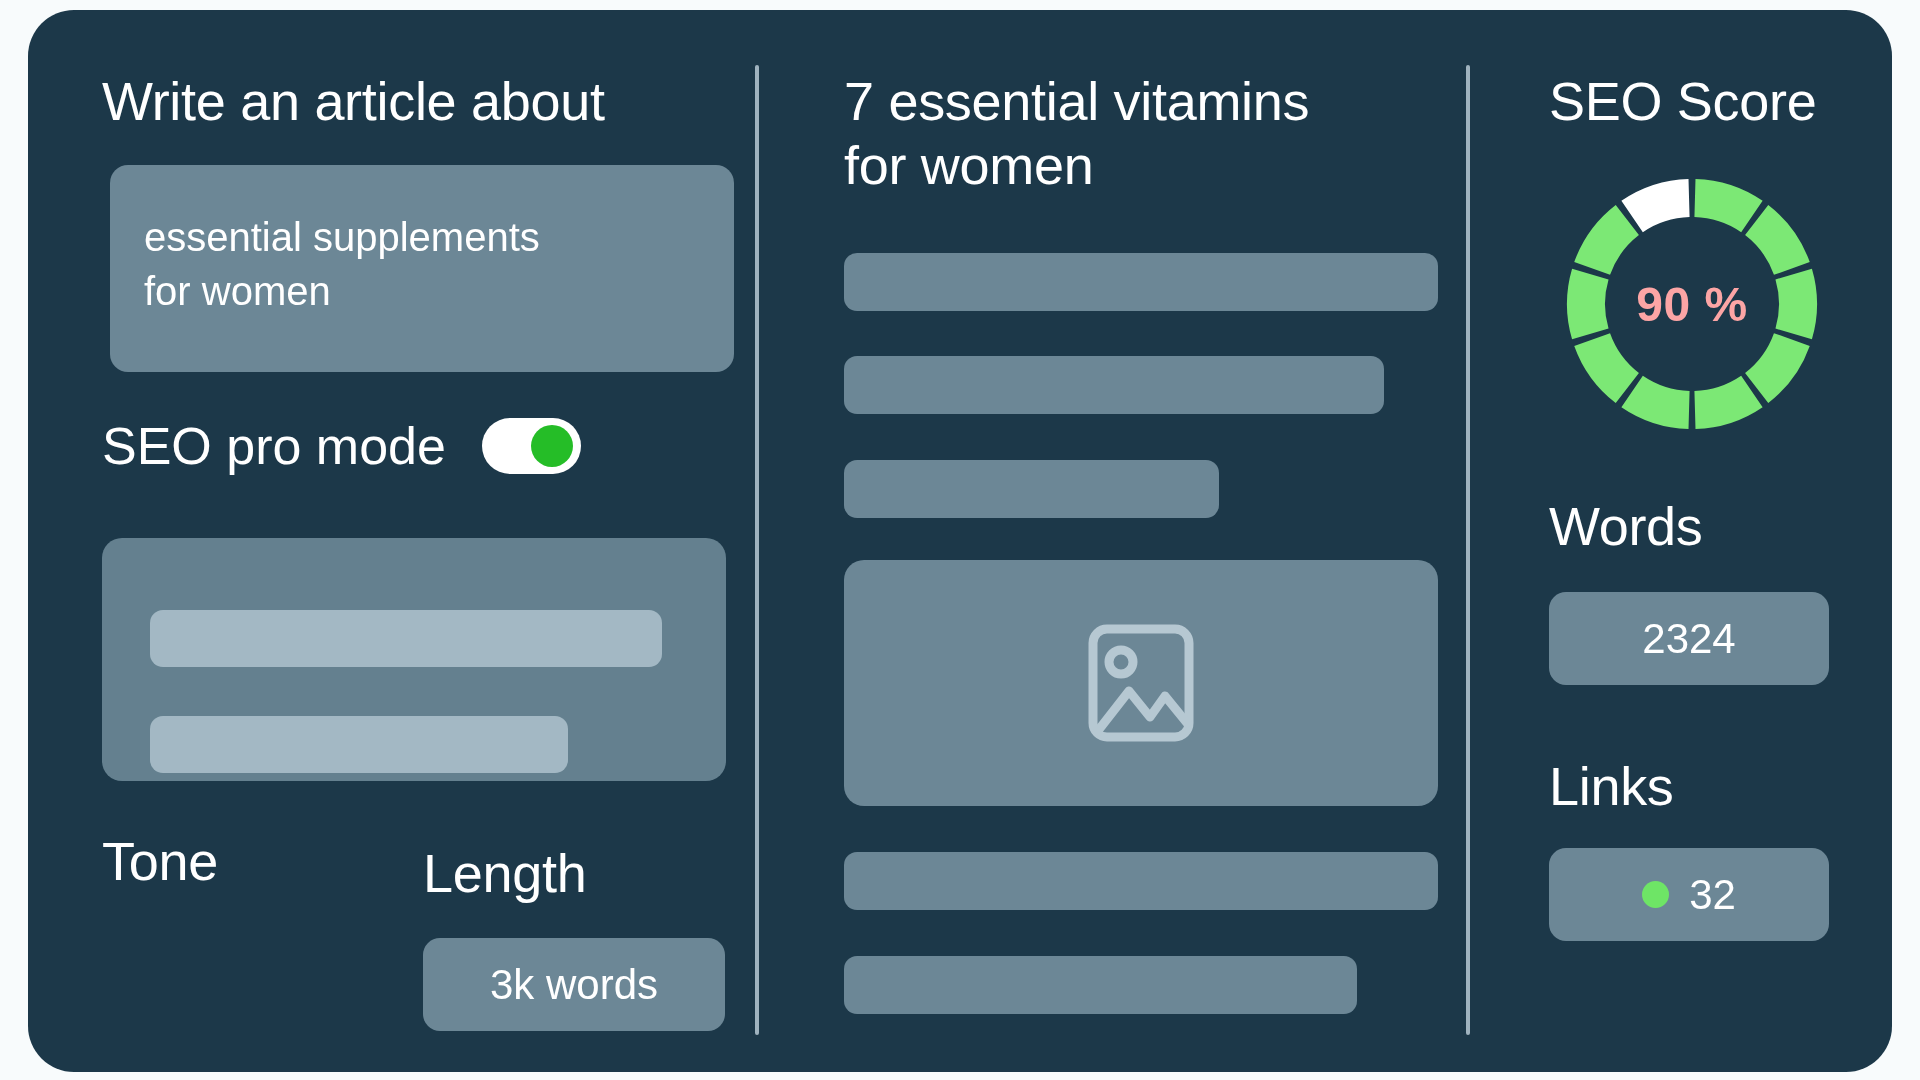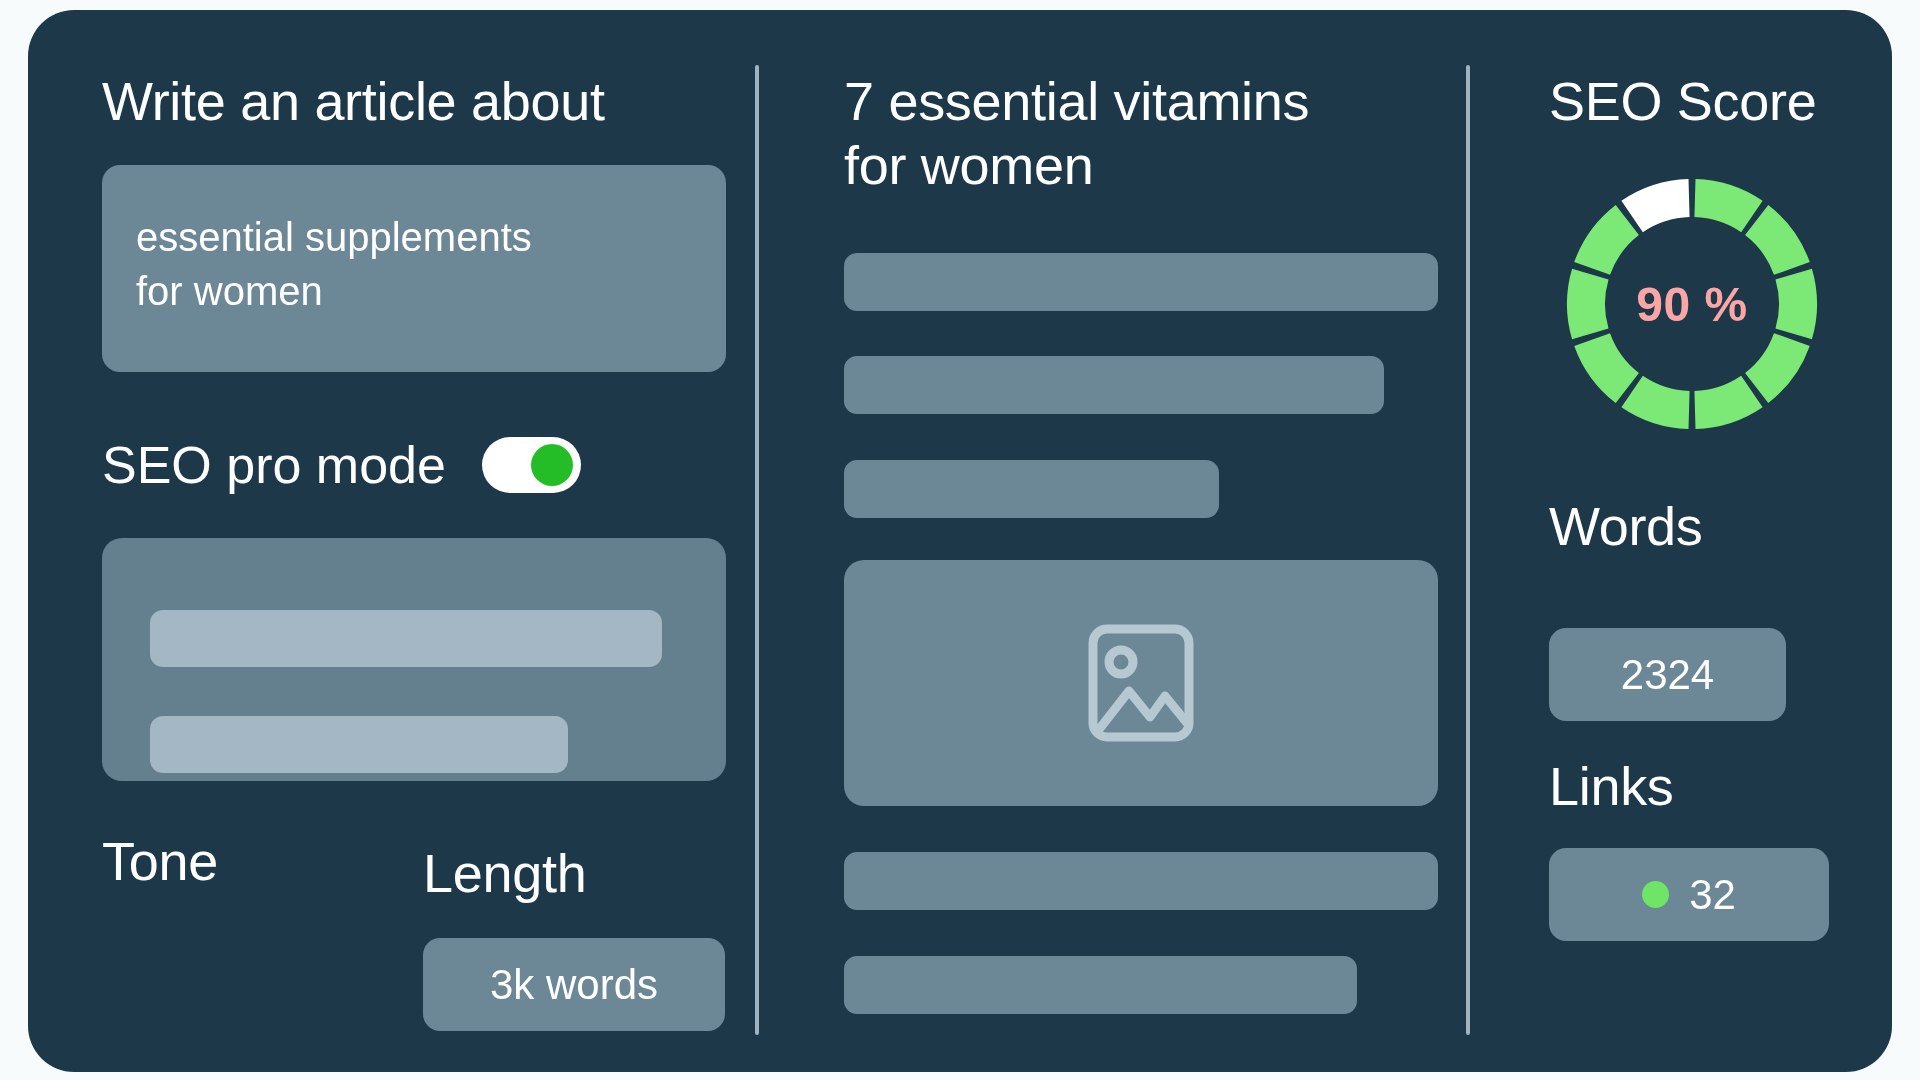--- a/index.html
+++ b/index.html
@@ -55,40 +55,40 @@
     padding-left: 16px;
   }
   #prompt-heading {
     position: absolute;
     left: 74px;
     top: 60px;
     width: 640px;
   }
   #prompt-input {
     position: absolute;
-    left: 74px;
+    left: 82px;
     top: 155px;
     width: 624px;
     height: 207px;
     background: #6c8796;
     border-radius: 18px;
     box-sizing: border-box;
     padding: 45px 34px;
   }
   #prompt-input-text {
     color: #ffffff;
     font-size: 40px;
     line-height: 1.35;
     white-space: pre-line;
   }
 
   #seo-toggle-row {
     position: absolute;
     left: 74px;
-    top: 427px;
+    top: 408px;
     display: flex;
     align-items: center;
     gap: 36px;
   }
   #seo-toggle-label {
     color: #ffffff;
     font-size: 52px;
     line-height: 1;
   }
   #seo-toggle {
@@ -242,21 +242,21 @@
     position: absolute;
     left: 83px;
     top: 485px;
   }
   #links-label {
     position: absolute;
     left: 83px;
     top: 745px;
   }
   #words-pill {
-    left: 83px; top: 582px; width: 237px; margin-top: 36px;
+    left: 83px; top: 582px; width: 280px;
   }
   #links-pill {
     left: 83px; top: 838px; width: 280px;
   }
   #links-dot {
     width: 27px;
     height: 27px;
     border-radius: 50%;
     background: #6ee566;
     margin-right: 20px;

